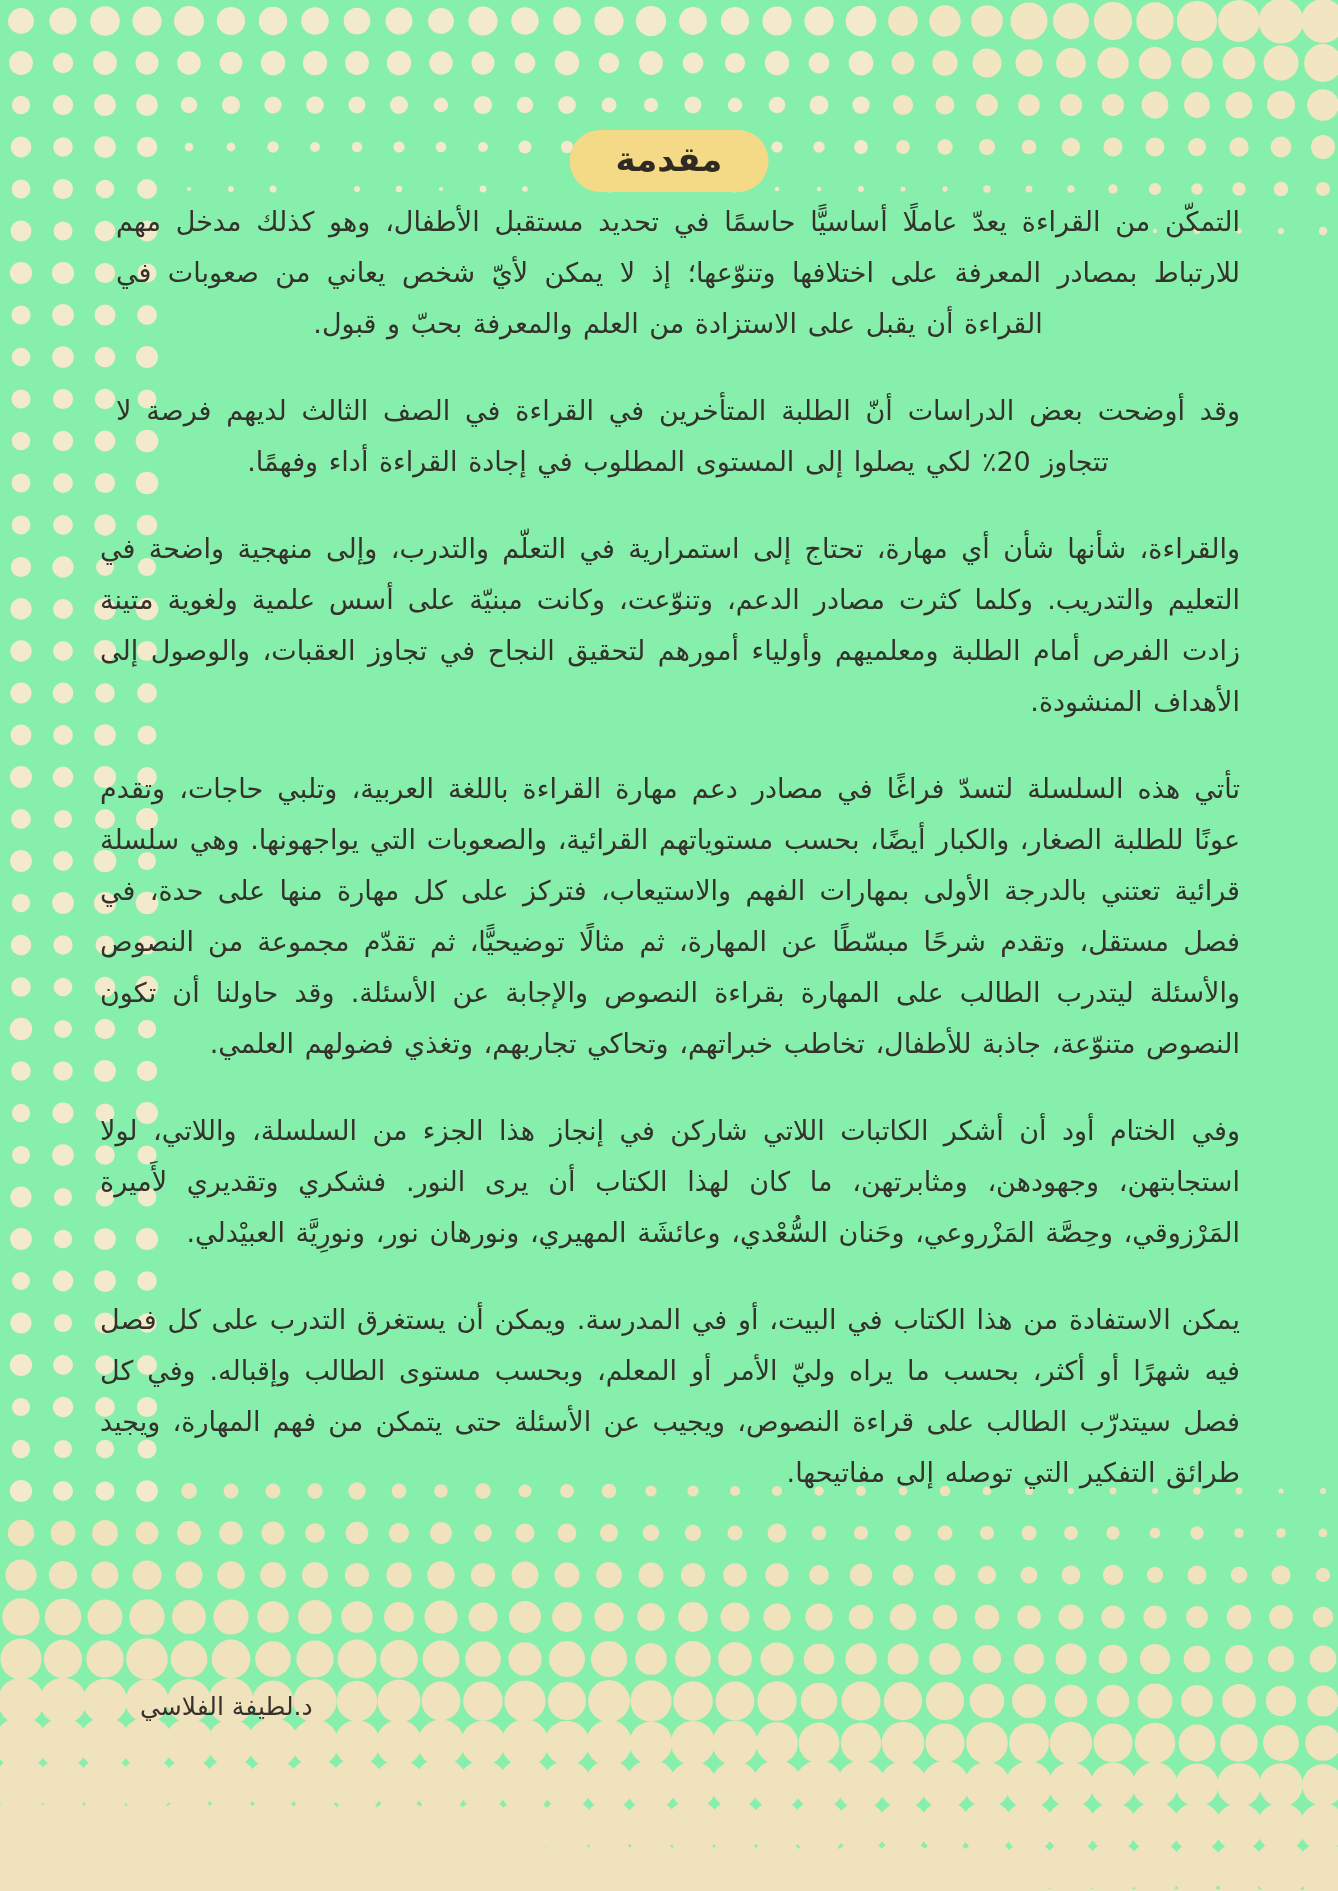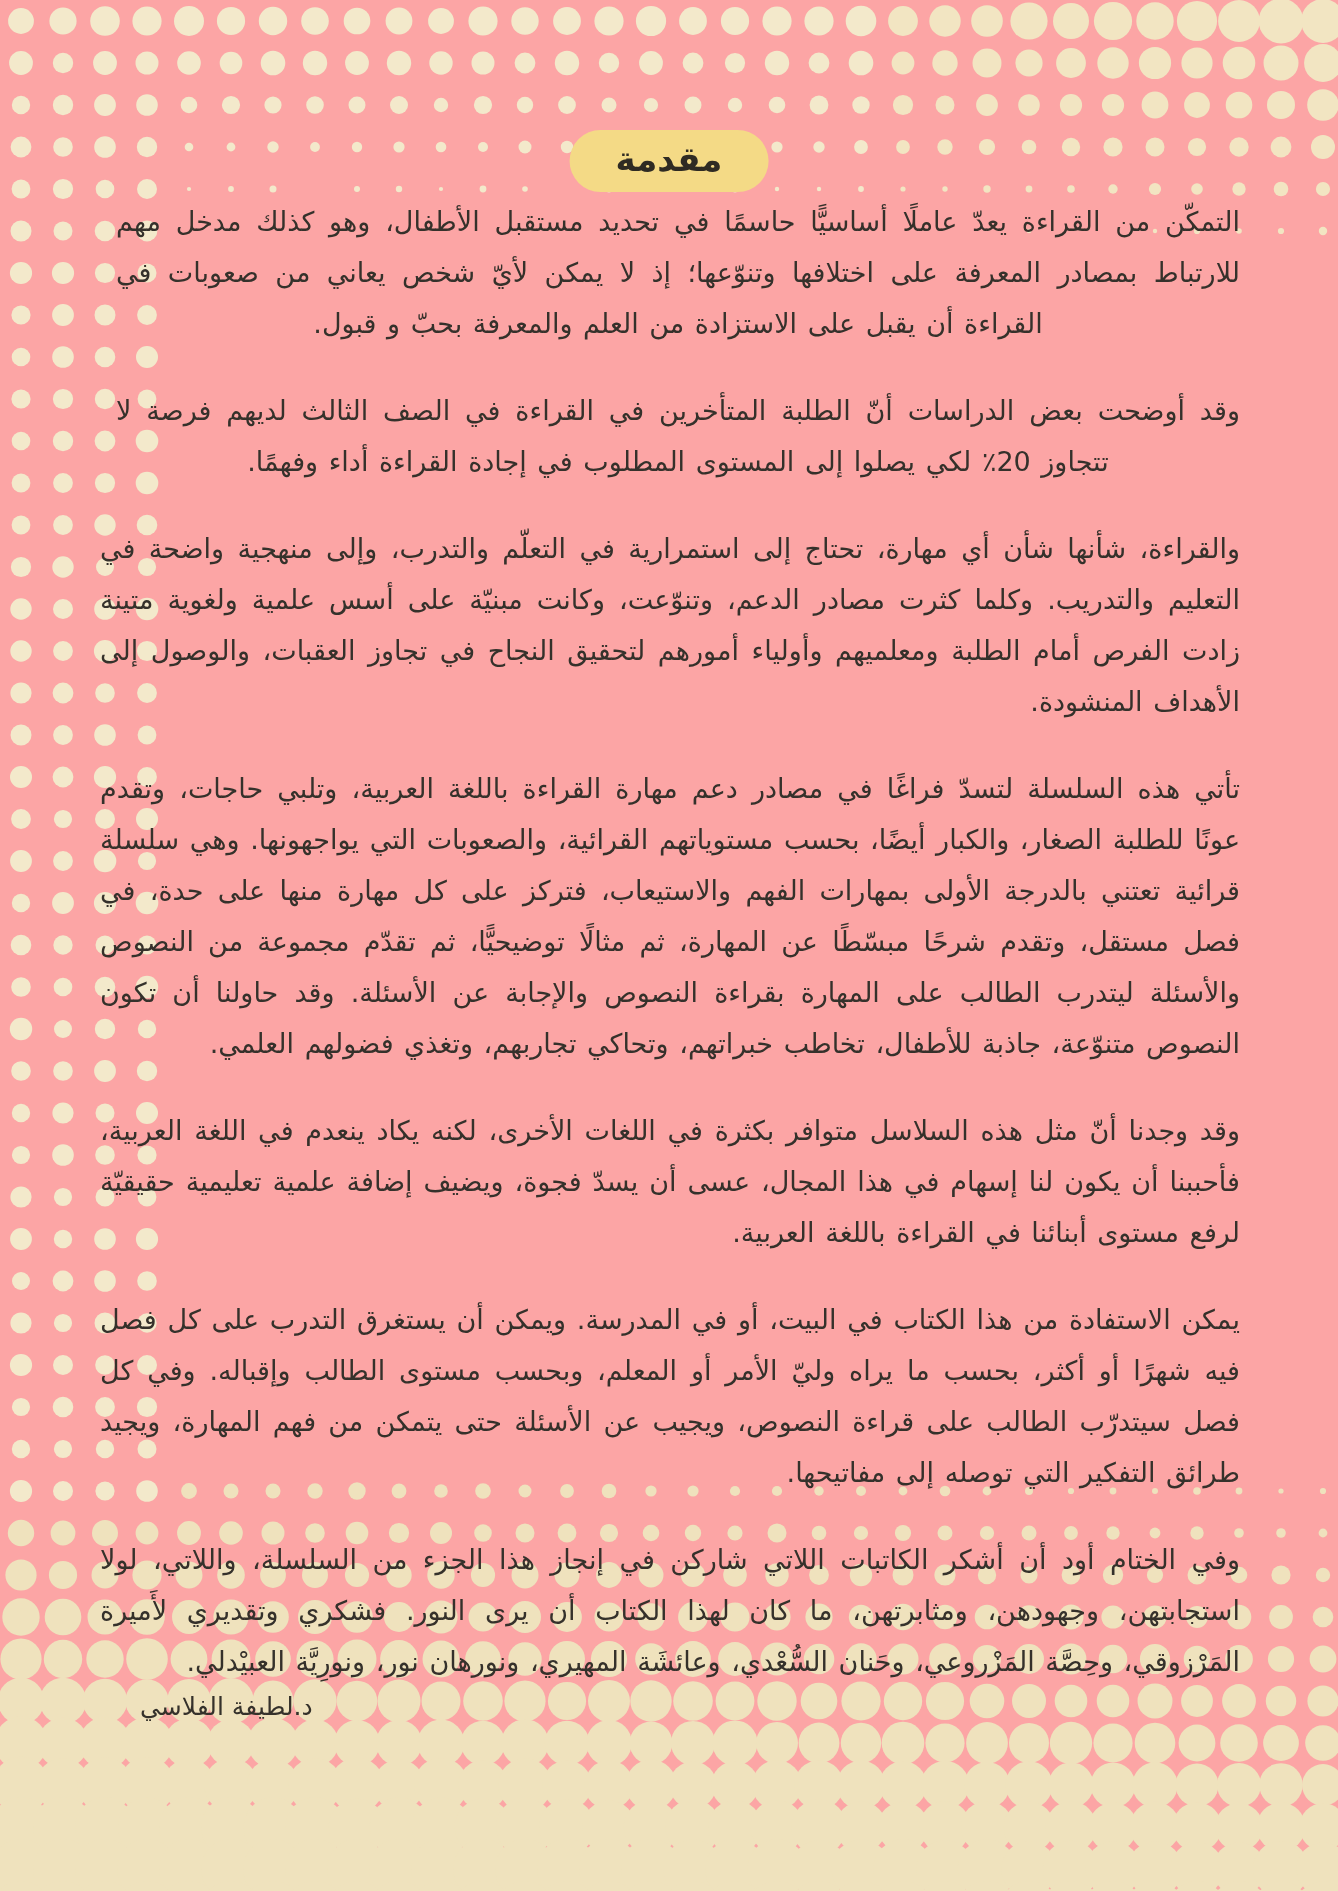--- a/index.html
+++ b/index.html
@@ -1,20 +1,20 @@
 <!DOCTYPE html>
 <html lang="ar"><head>
 <meta charset="utf-8">
 <style>
   html,body { margin:0; padding:0; background:#e8e4d8; }
   .page {
     position:relative;
     width:1338px; height:1891px;
     margin:0 auto;
-    background:#fca5a5;
+    background:#86efac;
     overflow:hidden;
     font-family:"DejaVu Sans", sans-serif;
   }
   .deco-svg { position:absolute; left:0; top:0; }
   .content { position:absolute; left:0; top:0; width:100%; height:100%; }
   .title-pill {
     position:absolute;
     top:130px; left:50%;
     transform:translateX(-50%);
     background:#f4da86;
@@ -719,20 +719,19 @@
 
     <div class="title-pill">
       <span>مقدمة</span>
     </div>
 
     <div class="text-block" id="text-block">
         <p class="para center-last">التمكّن من القراءة يعدّ عاملًا أساسيًّا حاسمًا في تحديد مستقبل الأطفال، وهو كذلك مدخل مهم للارتباط بمصادر المعرفة على اختلافها وتنوّعها؛ إذ لا يمكن لأيّ شخص يعاني من صعوبات في القراءة أن يقبل على الاستزادة من العلم والمعرفة بحبّ و قبول.</p>
         <p class="para center-last">وقد أوضحت بعض الدراسات أنّ الطلبة المتأخرين في القراءة في الصف الثالث لديهم فرصة لا تتجاوز 20٪ لكي يصلوا إلى المستوى المطلوب في إجادة القراءة أداء وفهمًا.</p>
         <p class="para">والقراءة، شأنها شأن أي مهارة، تحتاج إلى استمرارية في التعلّم والتدرب، وإلى منهجية واضحة في التعليم والتدريب. وكلما كثرت مصادر الدعم، وتنوّعت، وكانت مبنيّة على أسس علمية ولغوية متينة زادت الفرص أمام الطلبة ومعلميهم وأولياء أمورهم لتحقيق النجاح في تجاوز العقبات، والوصول إلى الأهداف المنشودة.</p>
         <p class="para">تأتي هذه السلسلة لتسدّ فراغًا في مصادر دعم مهارة القراءة باللغة العربية، وتلبي حاجات، وتقدم عونًا للطلبة الصغار، والكبار أيضًا، بحسب مستوياتهم القرائية، والصعوبات التي يواجهونها. وهي سلسلة قرائية تعتني بالدرجة الأولى بمهارات الفهم والاستيعاب، فتركز على كل مهارة منها على حدة، في فصل مستقل، وتقدم شرحًا مبسّطًا عن المهارة، ثم مثالًا توضيحيًّا، ثم تقدّم مجموعة من النصوص والأسئلة ليتدرب الطالب على المهارة بقراءة النصوص والإجابة عن الأسئلة. وقد حاولنا أن تكون النصوص متنوّعة، جاذبة للأطفال، تخاطب خبراتهم، وتحاكي تجاربهم، وتغذي فضولهم العلمي.</p>
-        <p class="para">وقد وجدنا أنّ مثل هذه السلاسل متوافر بكثرة في اللغات الأخرى، لكنه يكاد ينعدم في اللغة العربية، فأحببنا أن يكون لنا إسهام في هذا المجال، عسى أن يسدّ فجوة، ويضيف إضافة علمية تعليمية حقيقيّة لرفع مستوى أبنائنا في القراءة باللغة العربية.</p>
+        <p class="para">وفي الختام أود أن أشكر الكاتبات اللاتي شاركن في إنجاز هذا الجزء من السلسلة، واللاتي، لولا استجابتهن، وجهودهن، ومثابرتهن، ما كان لهذا الكتاب أن يرى النور. فشكري وتقديري لأَميرة المَرْزوقي، وحِصَّة المَزْروعي، وحَنان السُّعْدي، وعائشَة المهيري، ونورهان نور، ونورِيَّة العبيْدلي.</p>
         <p class="para">يمكن الاستفادة من هذا الكتاب في البيت، أو في المدرسة. ويمكن أن يستغرق التدرب على كل فصل فيه شهرًا أو أكثر، بحسب ما يراه وليّ الأمر أو المعلم، وبحسب مستوى الطالب وإقباله. وفي كل فصل سيتدرّب الطالب على قراءة النصوص، ويجيب عن الأسئلة حتى يتمكن من فهم المهارة، ويجيد طرائق التفكير التي توصله إلى مفاتيحها.</p>
-        <p class="para">وفي الختام أود أن أشكر الكاتبات اللاتي شاركن في إنجاز هذا الجزء من السلسلة، واللاتي، لولا استجابتهن، وجهودهن، ومثابرتهن، ما كان لهذا الكتاب أن يرى النور. فشكري وتقديري لأَميرة المَرْزوقي، وحِصَّة المَزْروعي، وحَنان السُّعْدي، وعائشَة المهيري، ونورهان نور، ونورِيَّة العبيْدلي.</p>
       </div>
 
     <div class="signature">د.لطيفة الفلاسي</div>
   </div>
 </div>
 
 </body></html>

